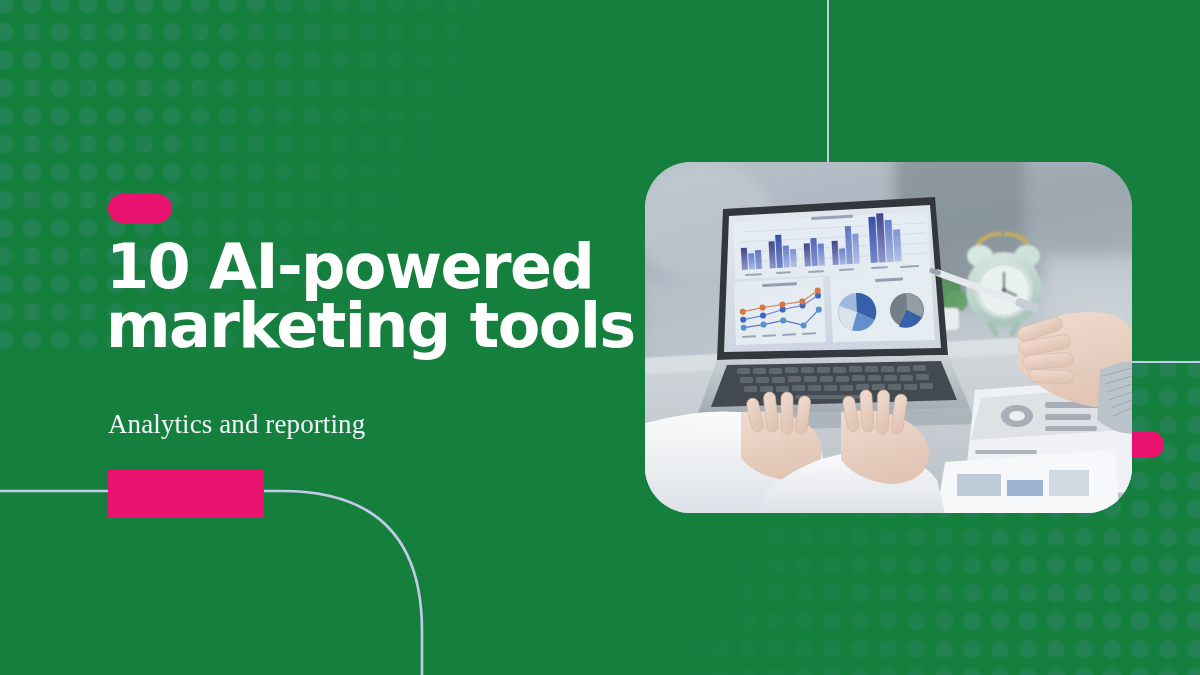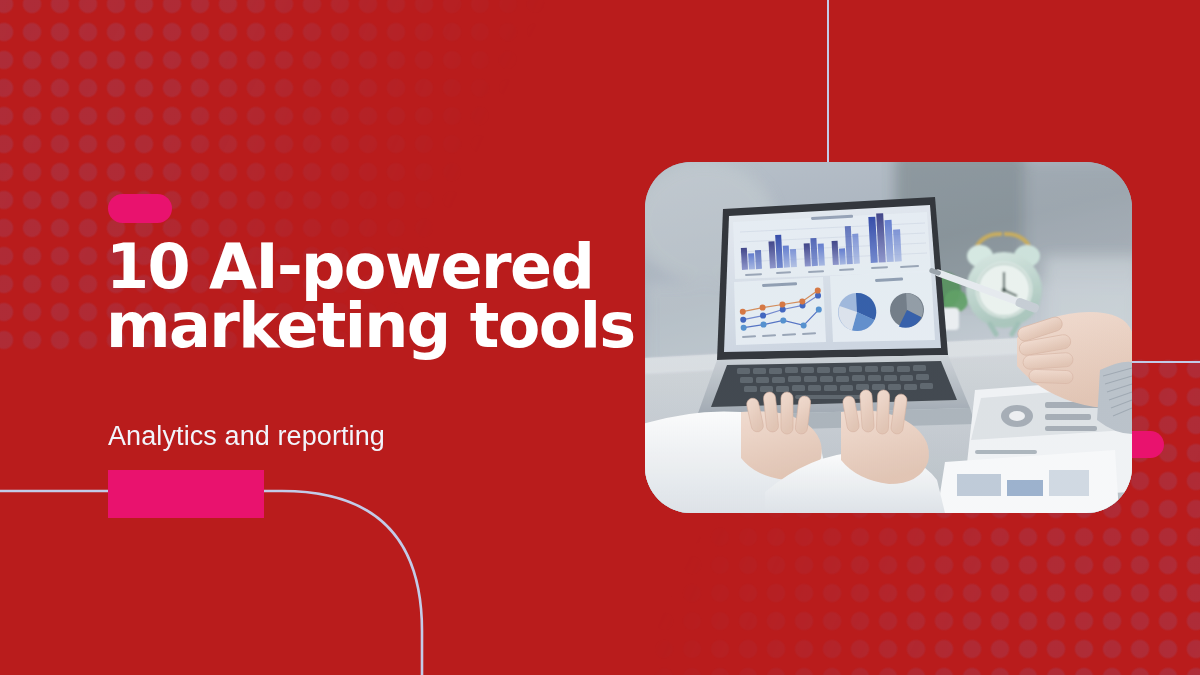--- a/index.html
+++ b/index.html
@@ -7,21 +7,21 @@
   body {
     font-family:"Liberation Sans", sans-serif;
     background:#0b1150;
     position:relative;
   }
 
   
   #slide {
     position:absolute; left:0; top:0;
     width:1200px; height:675px;
-    background:#b91c1c;
+    background:#15803d;
     overflow:hidden;
   }
 
   
   .dots {
     position:absolute;
     background-image:radial-gradient(circle at 50% 50%, rgba(120,140,215,0.155) 40%, rgba(120,140,215,0) 52%);
     background-size:28px 28px;
     pointer-events:none;
   }
@@ -66,22 +66,21 @@
     font-family:"DejaVu Sans", sans-serif;
     white-space:pre-line;
     z-index:6;
   }
   #subhead {
     position:absolute; left:108px; top:409px; width:520px;
     color:#f2f4fb;
     font-size:27px;
     font-weight:400;
     letter-spacing:0.1px;
-    font-family:Liberation Sans, sans-serif;
-    margin-top:12px;
+    font-family:Liberation Serif, serif;
   }
 
   
   #photo-card {
     position:absolute; left:645px; top:162px;
     width:487px; height:351px;
     border-radius:46px;
     overflow:hidden;
     z-index:4;
     background:#8e9aa6;

